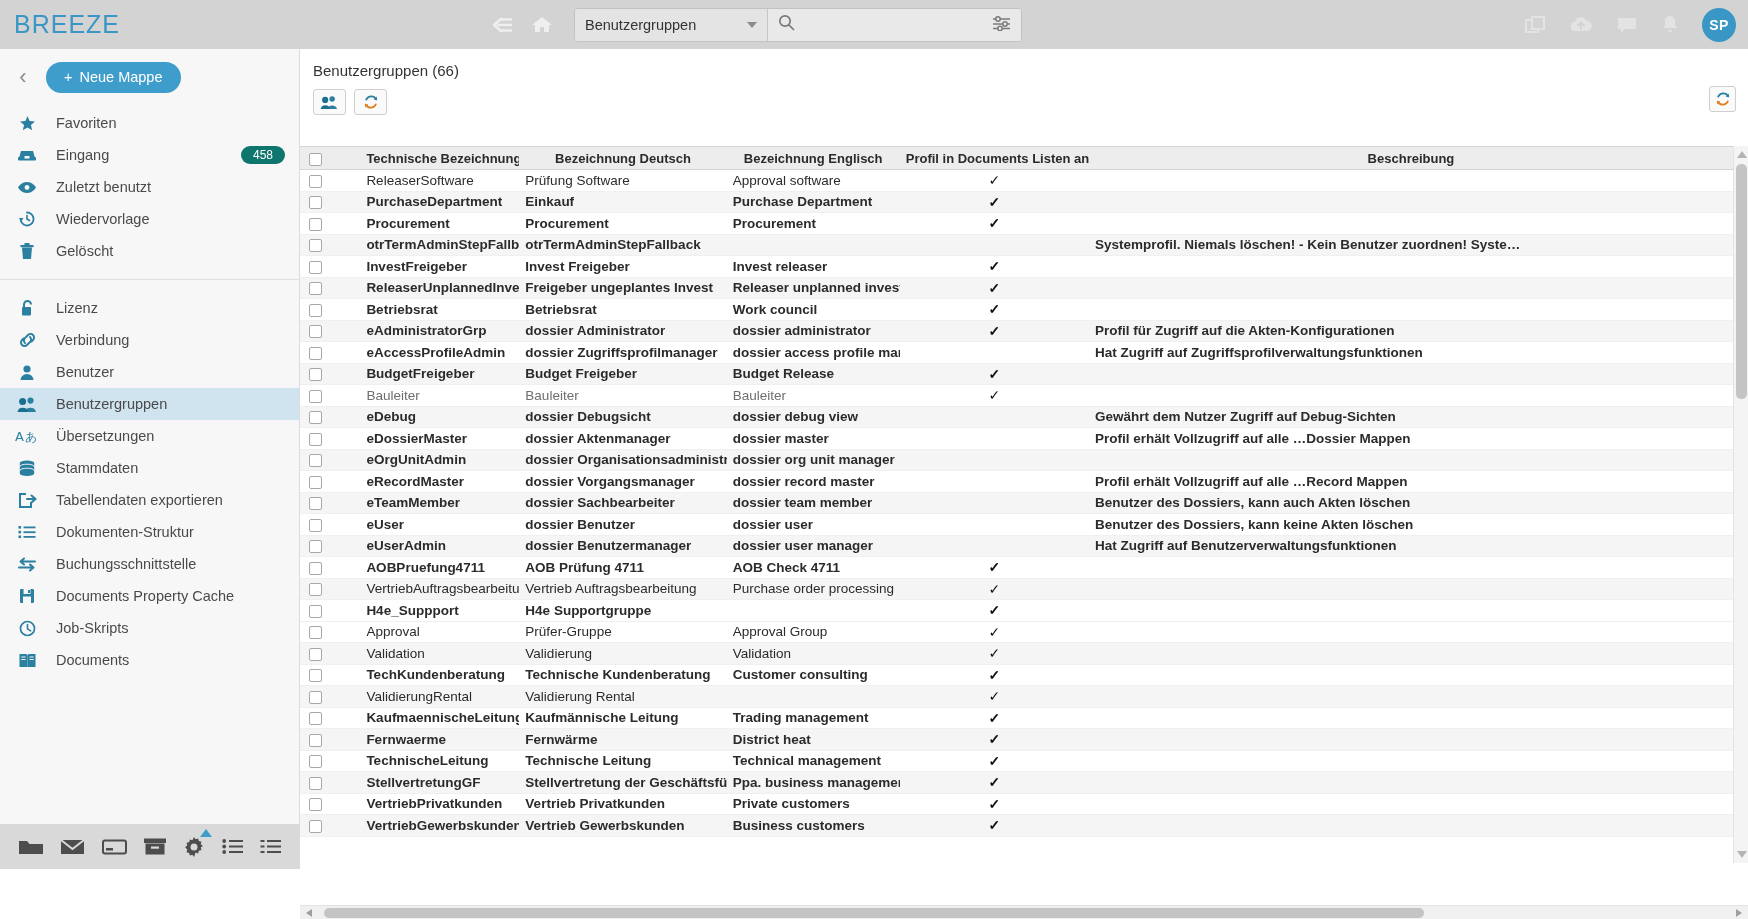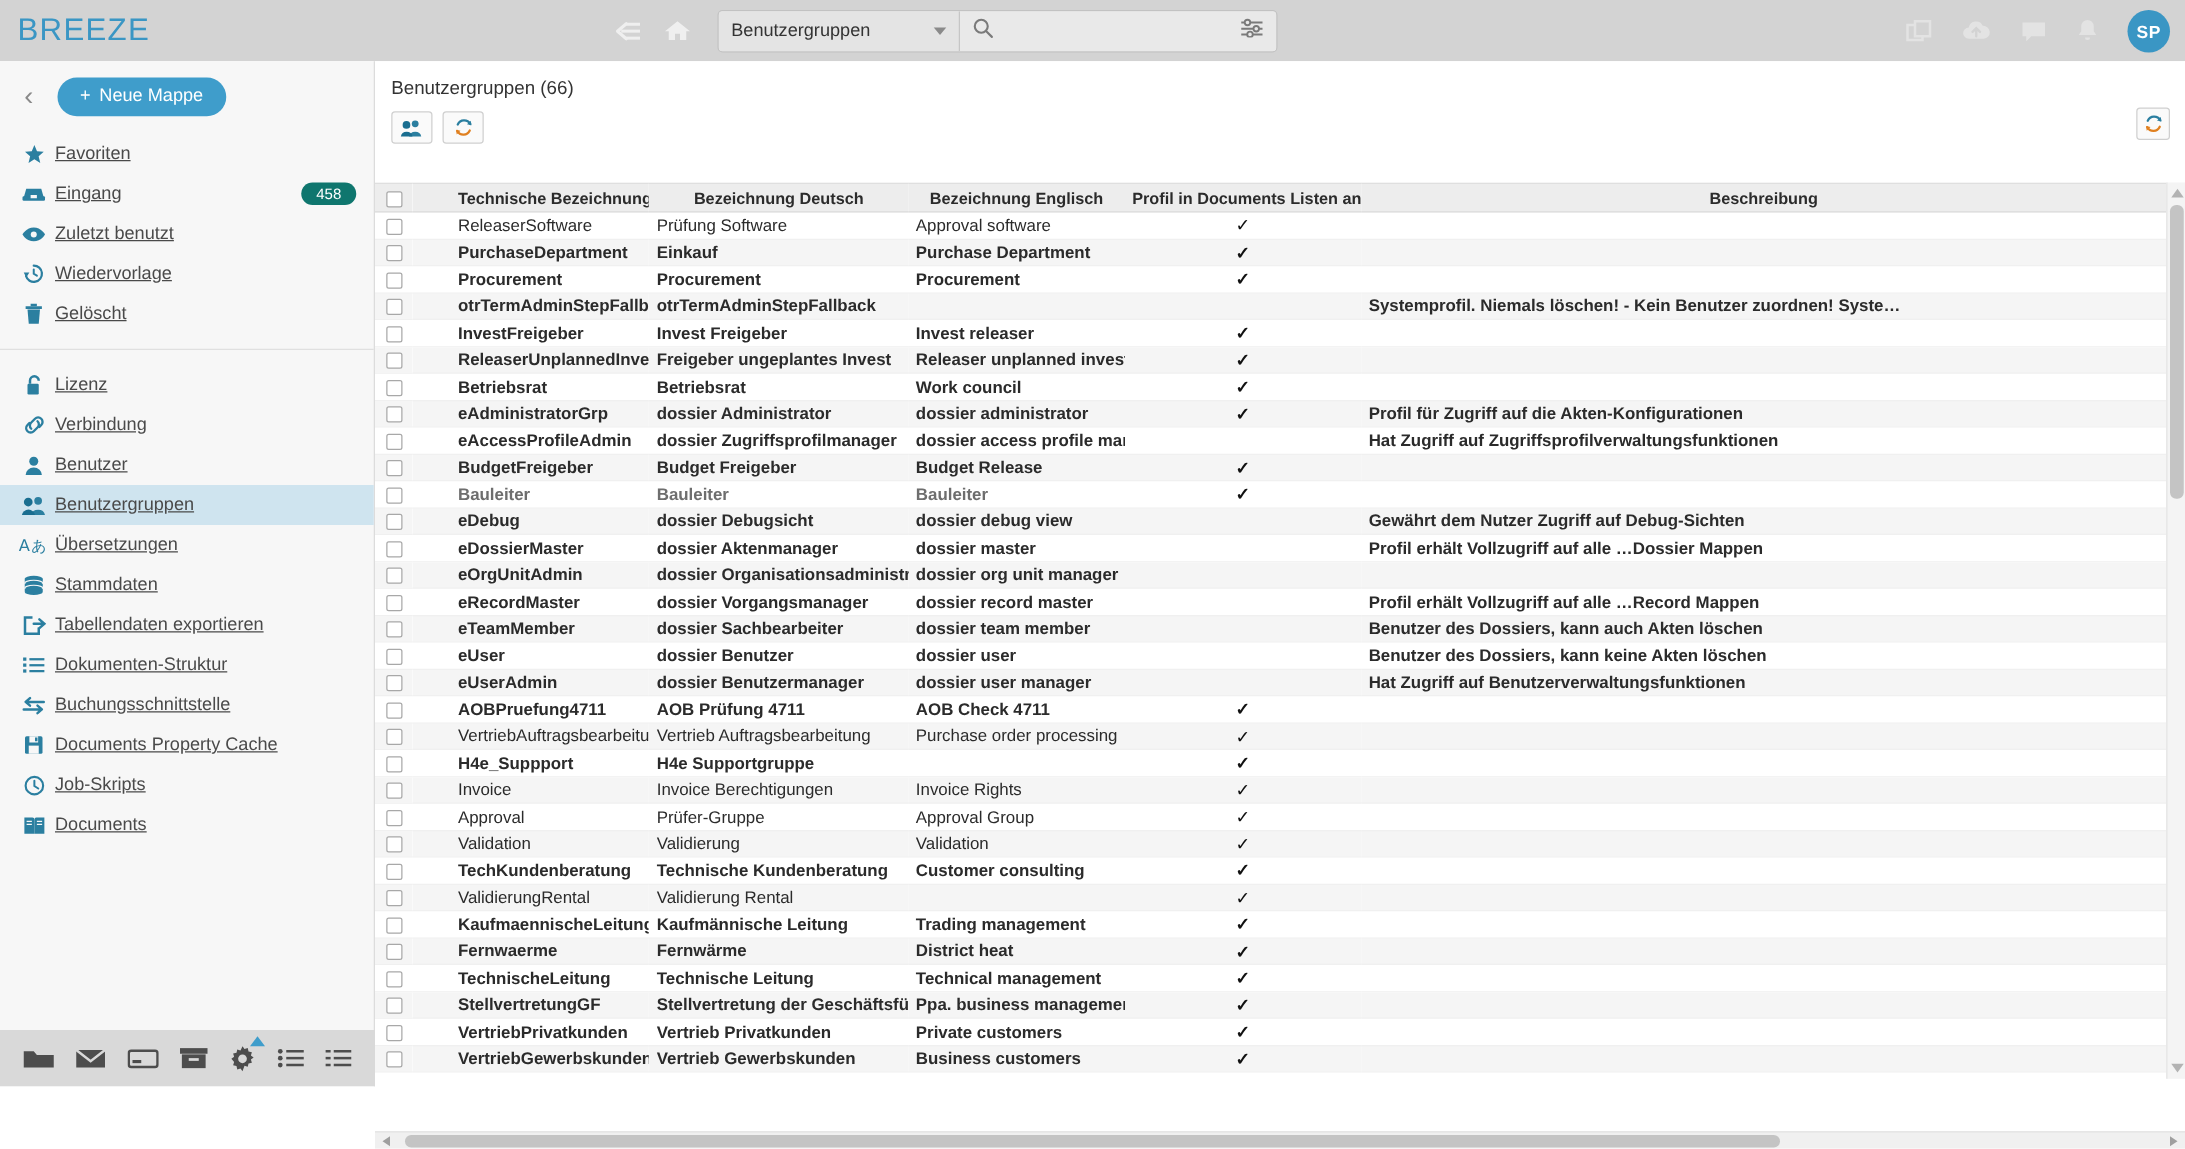--- a/index.html
+++ b/index.html
@@ -61,24 +61,23 @@
   }
   .side-top { height: 56px; display: flex; align-items: center; padding-left: 10px; gap: 10px; }
   .collapse-chev { color: #8a8a8a; font-size: 22px; width: 26px; text-align: center; cursor: pointer; }
   .new-btn {
     background: #3f9dcb; color: #fff; border: none; border-radius: 16px;
     height: 31px; padding: 0 18px; font-size: 14.5px; cursor: pointer;
     font-family: "Liberation Sans", sans-serif; display: flex; align-items: center; gap: 7px;
   }
   .nav-list { padding-top: 2px; }
   .nav-item {
-    height: 32px; display: flex; align-items: center; gap: 4px;
+    height: 32px; display: flex; align-items: center; gap: 16px;
     padding-left: 14px; font-size: 14.5px; color: #4a4a4a; cursor: pointer;
     position: relative;
-    text-decoration: underline;
   }
   .nav-item.active { background: #cfe4ef; }
   .nav-ico { width: 26px; display: flex; align-items: center; justify-content: center; color: #1a7fa8; }
   .badge {
     position: absolute; right: 14px; background: #0f766e; color: #fff;
     font-size: 12px; border-radius: 9px; padding: 2px 12px; min-width: 34px;
     text-align: center;
   }
   .nav-sep { height: 1px; background: #e0e0e0; margin: 12px 0 10px 0; }
   .taskbar {
@@ -119,21 +118,21 @@
     background: #ededed; border-bottom: 1px solid #d5d5d5; border-top: 1px solid #d5d5d5;
     font-size: 13px; font-weight: bold; color: #2b2b2b; text-align: center;
     height: 23px; padding: 0 6px; white-space: nowrap; overflow: hidden;
   }
   tbody td {
     font-size: 13.5px; color: #2b2b2b; height: 21.5px; padding: 0 6px;
     white-space: nowrap; overflow: hidden; border-bottom: 1px solid #f0f0f0;
   }
   tbody tr.alt td { background: #f5f5f5; }
   tbody tr.bold td { font-weight: bold; }
-  tbody tr.dim td { color: #6e6e6e; font-weight: bold; }
+  tbody tr.dim td { color: #6e6e6e; }
   .c-check { width: 30px; text-align: center; position: relative; }
   .c-mark { width: 30px; }
   .c-tech { width: 158px; }
   .c-de { width: 206px; }
   .c-en { width: 172px; }
   .c-prof { width: 188px; text-align: center; }
   .c-desc { width: 640px; }
   .cb {
     width: 13px; height: 13px; border: 1px solid #a8a8a8; background: #fff;
     display: inline-block; vertical-align: middle; border-radius: 2px; cursor: pointer;
@@ -718,29 +717,20 @@
           </tr>
           <tr class="bold">
             <td class="c-check"><span class="cb"></span></td>
             <td class="c-mark"></td>
             <td class="c-tech">H4e_Suppport</td>
             <td class="c-de">H4e Supportgruppe</td>
             <td class="c-en"></td>
             <td class="c-prof"><span class="chk">✓</span></td>
             <td class="c-desc"></td>
           </tr>
-          <tr class="alt">
-            <td class="c-check"><span class="cb"></span></td>
-            <td class="c-mark"></td>
-            <td class="c-tech">Invoice</td>
-            <td class="c-de">Invoice Berechtigungen</td>
-            <td class="c-en">Invoice Rights</td>
-            <td class="c-prof"><span class="chk">✓</span></td>
-            <td class="c-desc"></td>
-          </tr>
           <tr class="">
             <td class="c-check"><span class="cb"></span></td>
             <td class="c-mark"></td>
             <td class="c-tech">Approval</td>
             <td class="c-de">Prüfer-Gruppe</td>
             <td class="c-en">Approval Group</td>
             <td class="c-prof"><span class="chk">✓</span></td>
             <td class="c-desc"></td>
           </tr>
           <tr class="alt">

